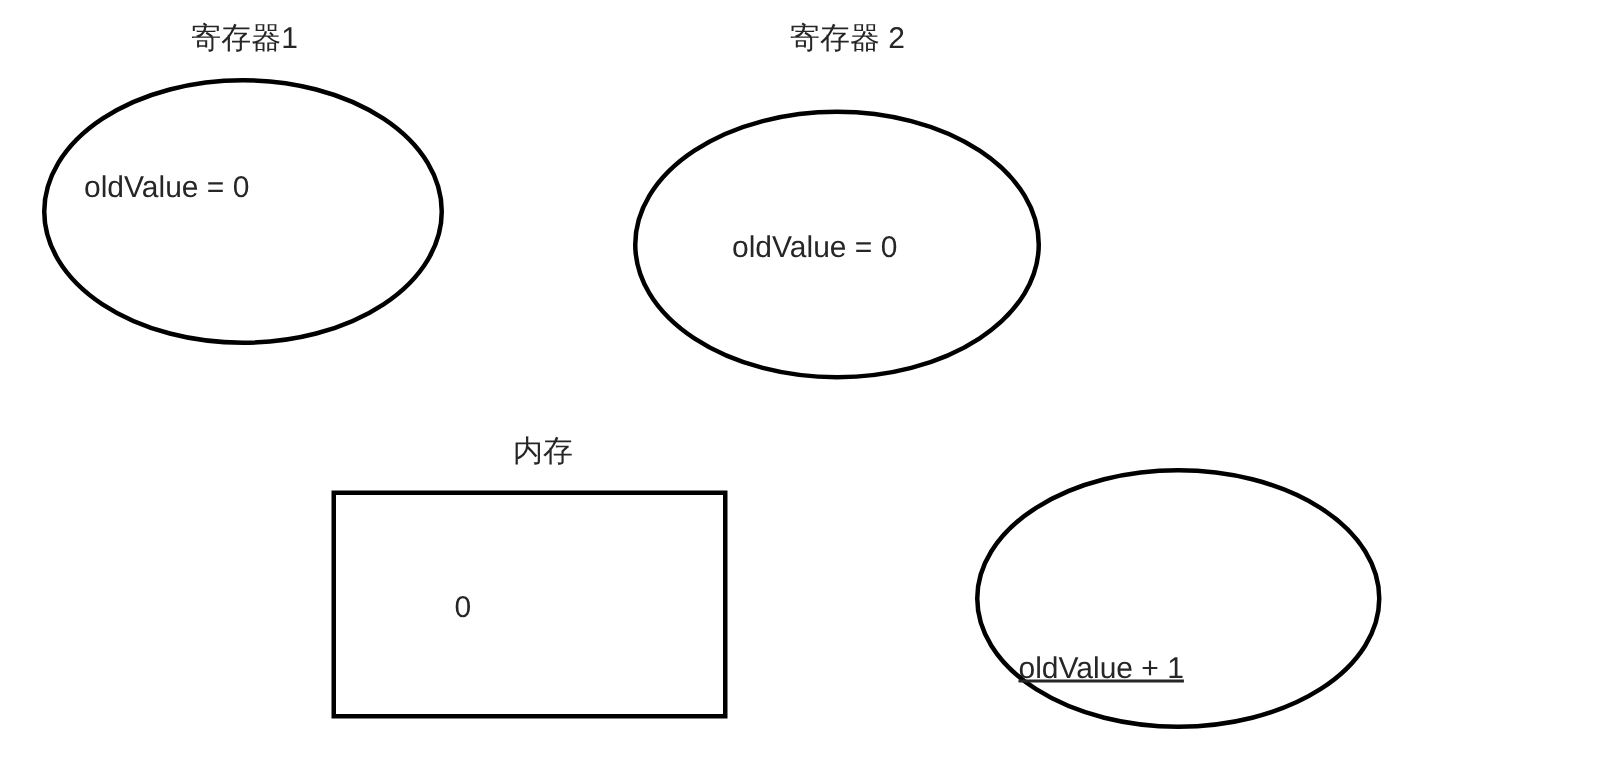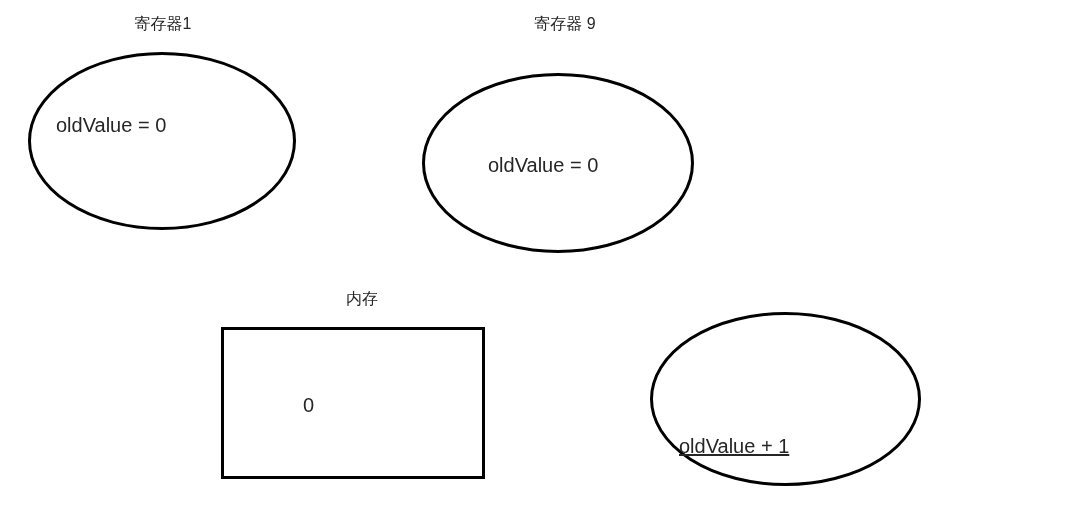--- a/index.html
+++ b/index.html
@@ -10,21 +10,21 @@
   #canvas {
     position: relative;
     width: 1081px;
     height: 506px;
     background: #ffffff;
     overflow: hidden;
     font-family: "Liberation Sans", "DejaVu Sans", sans-serif;
   }
   .shape-title {
     position: absolute;
-    font-size: 16px;
+    font-size: 20px;
     line-height: 1;
     color: #262626;
     white-space: pre;
     text-align: center;
     transform: translateX(-50%);
   }
   .shape-svg {
     position: absolute;
     overflow: visible;
   }
@@ -72,21 +72,21 @@
 <div id="canvas">
 
   <div class="shape-title" id="reg1-title">寄存器1</div>
 
   <svg class="shape-svg" id="reg1-svg" viewBox="0 0 268 178">
     <ellipse cx="134" cy="89" rx="132.5" ry="87.5"></ellipse>
   </svg>
 
   <div class="shape-label" id="reg1-label">oldValue = 0</div>
 
-  <div class="shape-title" id="reg2-title">寄存器 9</div>
+  <div class="shape-title" id="reg2-title">寄存器 2</div>
 
   <svg class="shape-svg" id="reg2-svg" viewBox="0 0 272 180">
     <ellipse cx="136" cy="90" rx="134.5" ry="88.5"></ellipse>
   </svg>
 
   <div class="shape-label" id="reg2-label">oldValue = 0</div>
 
   <div class="shape-title" id="mem-title">内存</div>
 
   <svg class="shape-svg" id="mem-svg" viewBox="0 0 264 152">

